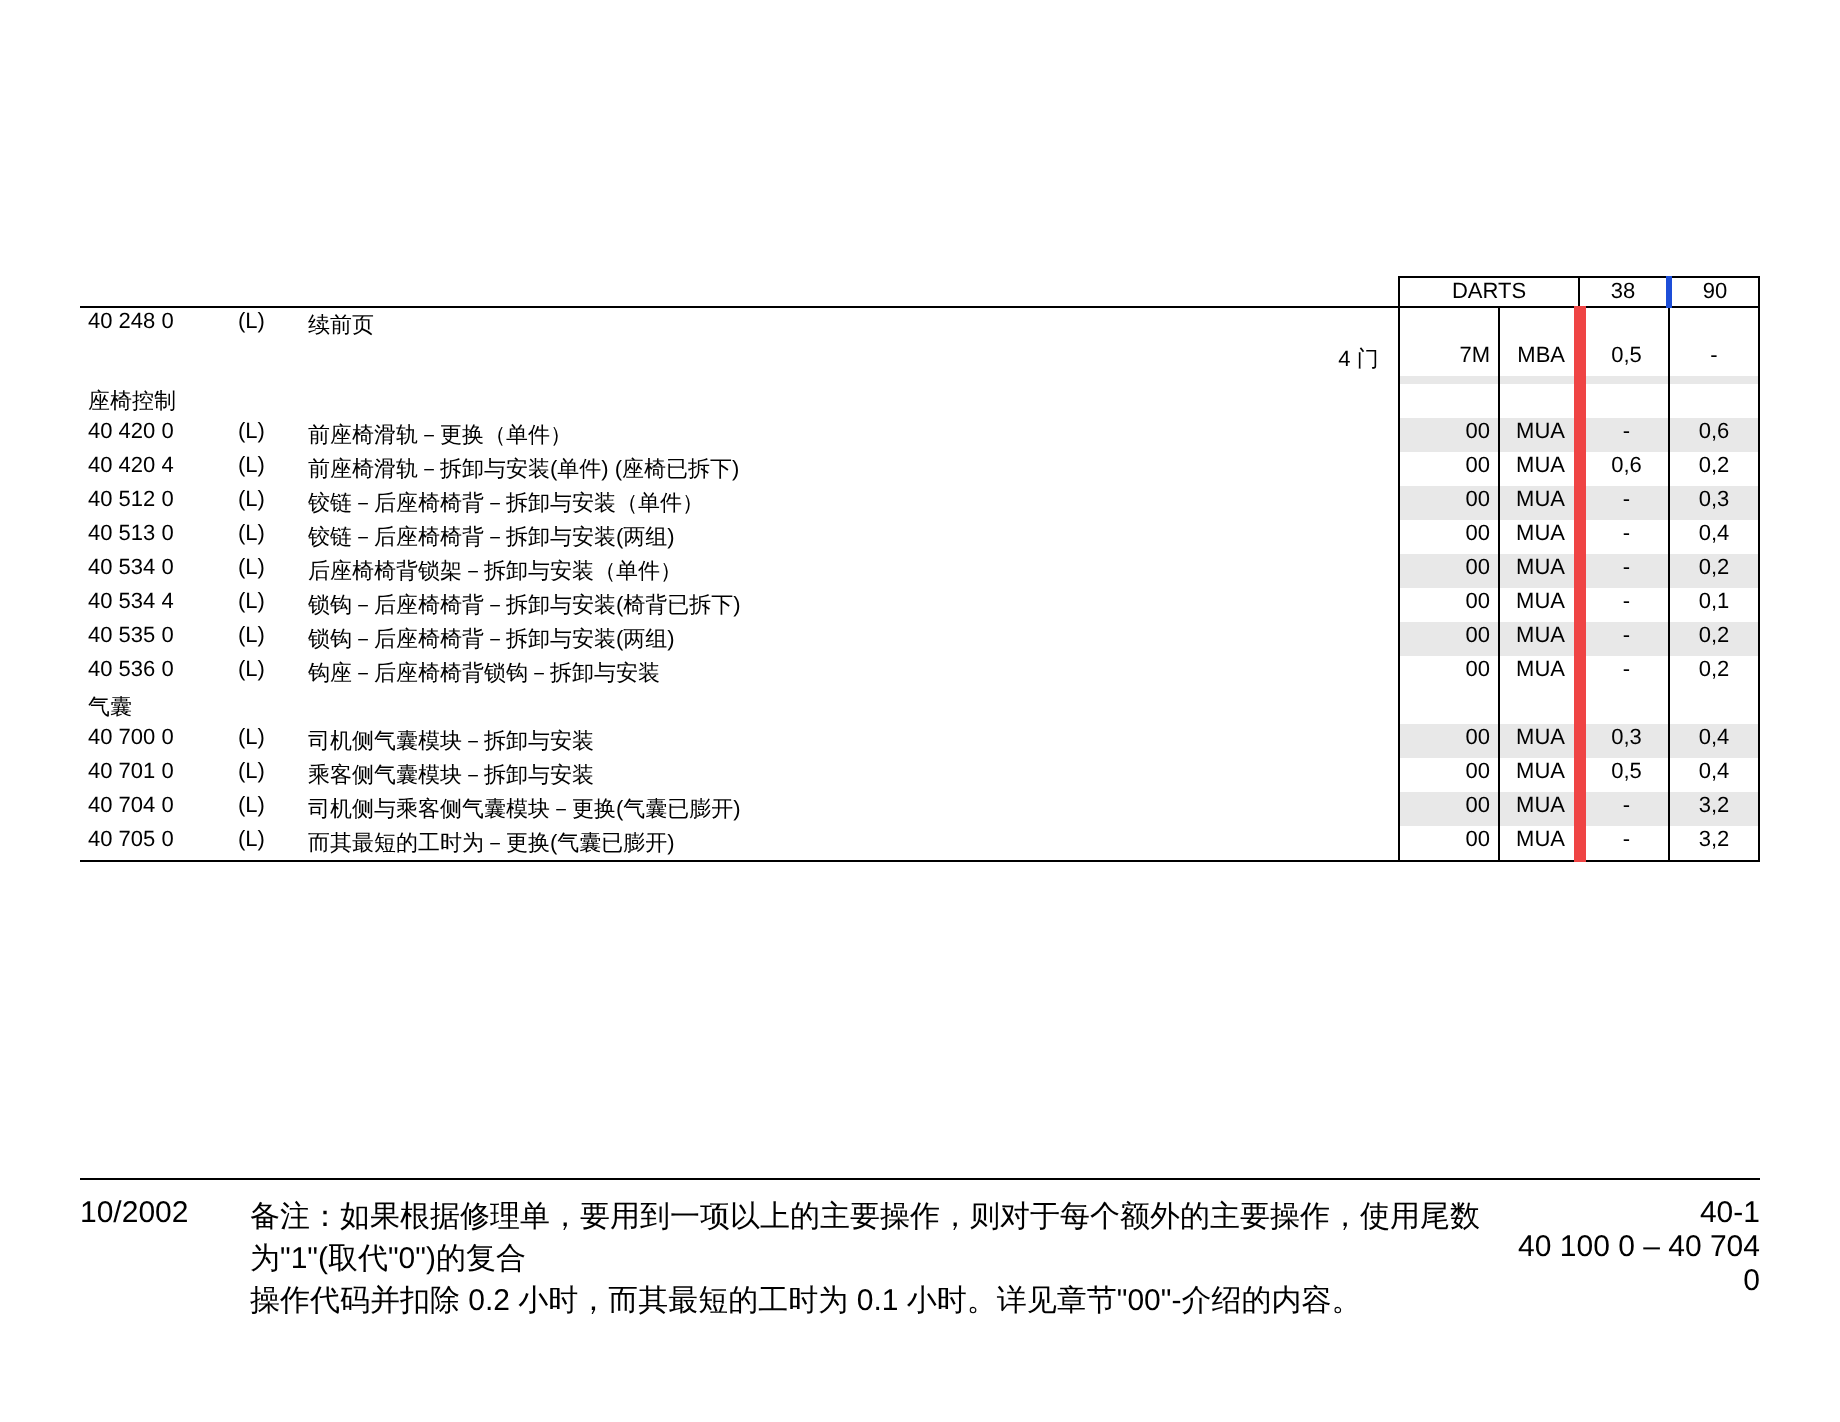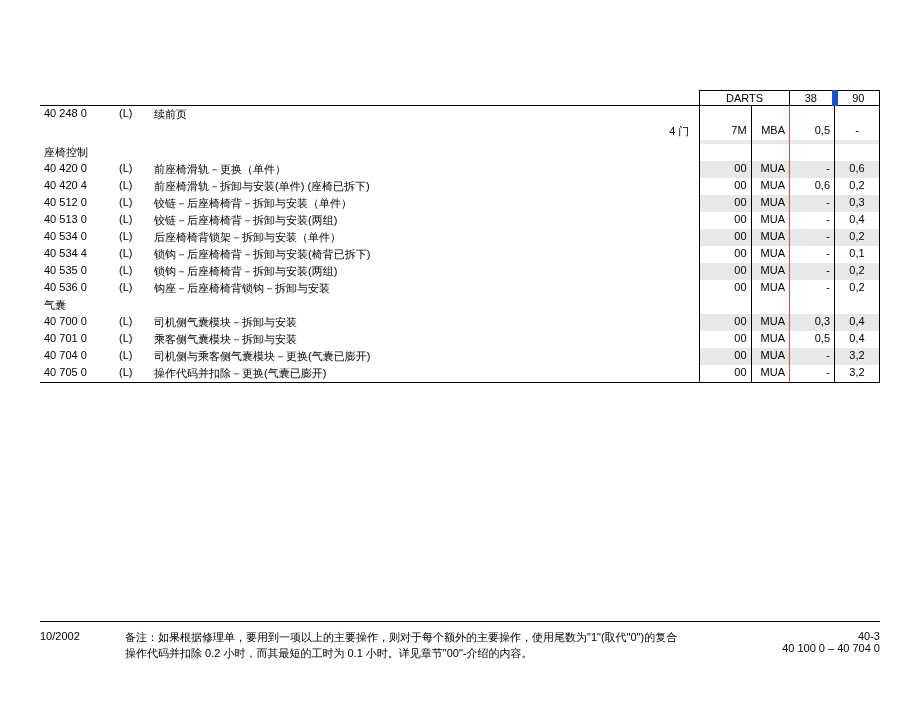--- a/index.html
+++ b/index.html
@@ -15,20 +15,21 @@
       height: 711px;
       position: relative;
       padding: 0;
     }
     .page {
       padding: 90px 40px 0 40px;
     }
     table.main {
       width: 100%;
       border-collapse: collapse;
+      margin-top: 48px;
     }
     table.main td, table.main th {
       padding: 1px 4px;
       vertical-align: top;
       font-weight: normal;
     }
     .hdr-row th {
       border-top: 1px solid #000;
       border-bottom: 1px solid #000;
       text-align: center;
@@ -37,31 +38,31 @@
     }
     .hdr-darts {
       border-left: 1px solid #000;
       width: 90px;
     }
     .hdr-38 {
       border-left: 1px solid #000;
       width: 45px;
     }
     .hdr-90 {
-      border-left: 6px solid #1d4ed8;
+      border-left: 3px solid #1d4ed8;
       border-right: 1px solid #000;
       width: 45px;
     }
     .col-code { width: 75px; }
     .col-l { width: 35px; }
     .col-desc { }
     .col-subright { width: 40px; text-align: center; padding-right: 8px;}
     .col-d1 { width: 45px; text-align: right; border-left: 1px solid #000;}
     .col-d2 { width: 23px; text-align: right; border-left: 1px solid #000;}
-    .col-38 { width: 45px; text-align: right; border-left: 1px solid #ef4444;}
+    .col-38 { width: 45px; text-align: center; border-left: 6px solid #ef4444;}
     .col-90 { width: 45px; text-align: center; border-left: 1px solid #000; border-right: 1px solid #000;}
     .bold { font-weight: bold; }
     .stripe td.col-d1, .stripe td.col-d2, .stripe td.col-38, .stripe td.col-90 {
       background: #e8e8e8;
     }
     .section-hdr td {
       padding-top: 12px;
       font-weight: bold;
     }
     .bottom-border td {
@@ -70,21 +71,21 @@
     }
     .spacer-row td { height: 4px; padding:0; }
     .footer {
       position: absolute;
       bottom: 50px;
       left: 40px;
       right: 40px;
       border-top: 1px solid #000;
       padding-top: 8px;
       display: flex;
-      font-size: 11px;
+      font-size: 15px;
     }
     .footer-date { width: 75px; flex-shrink:0;}
     .footer-note { flex: 1; padding: 0 10px; line-height: 1.4;}
     .footer-right { text-align: right; width: 130px; flex-shrink:0;}
   </style>
 </head>
 <body>
 
 <div class="page">
   <table class="main">
@@ -256,34 +257,34 @@
           <td class="col-desc bold">司机侧与乘客侧气囊模块－更换(气囊已膨开)</td>
           <td class="col-subright"></td>
           <td class="col-d1">00</td>
           <td class="col-d2">MUA</td>
           <td class="col-38">-</td>
           <td class="col-90">3,2</td>
         </tr>
         <tr class="bottom-border">
           <td class="col-code bold">40 705 0</td>
           <td class="col-l bold">(L)</td>
-          <td class="col-desc bold">操作代码并扣除－更换(气囊已膨开)</td>
+          <td class="col-desc bold">而其最短的工时为－更换(气囊已膨开)</td>
           <td class="col-subright"></td>
           <td class="col-d1">00</td>
           <td class="col-d2">MUA</td>
           <td class="col-38">-</td>
           <td class="col-90">3,2</td>
         </tr>
       </tbody>
   </table>
 </div>
 
 <div class="footer">
   <div class="footer-date">10/2002</div>
   <div class="footer-note">
     <span>备注：</span><span>如果根据修理单，要用到一项以上的主要操作，则对于每个额外的主要操作，使用尾数为"1"(取代"0")的复合</span><br>
     <span>操作代码并扣除 0.2 小时，而其最短的工时为 0.1 小时。详见章节"00"-介绍的内容。</span>
   </div>
   <div class="footer-right">
-    <span>40-3</span><br>
+    <span>40-1</span><br>
     <span>40 100 0 – 40 704 0</span>
   </div>
 </div>
 
 </body></html>

